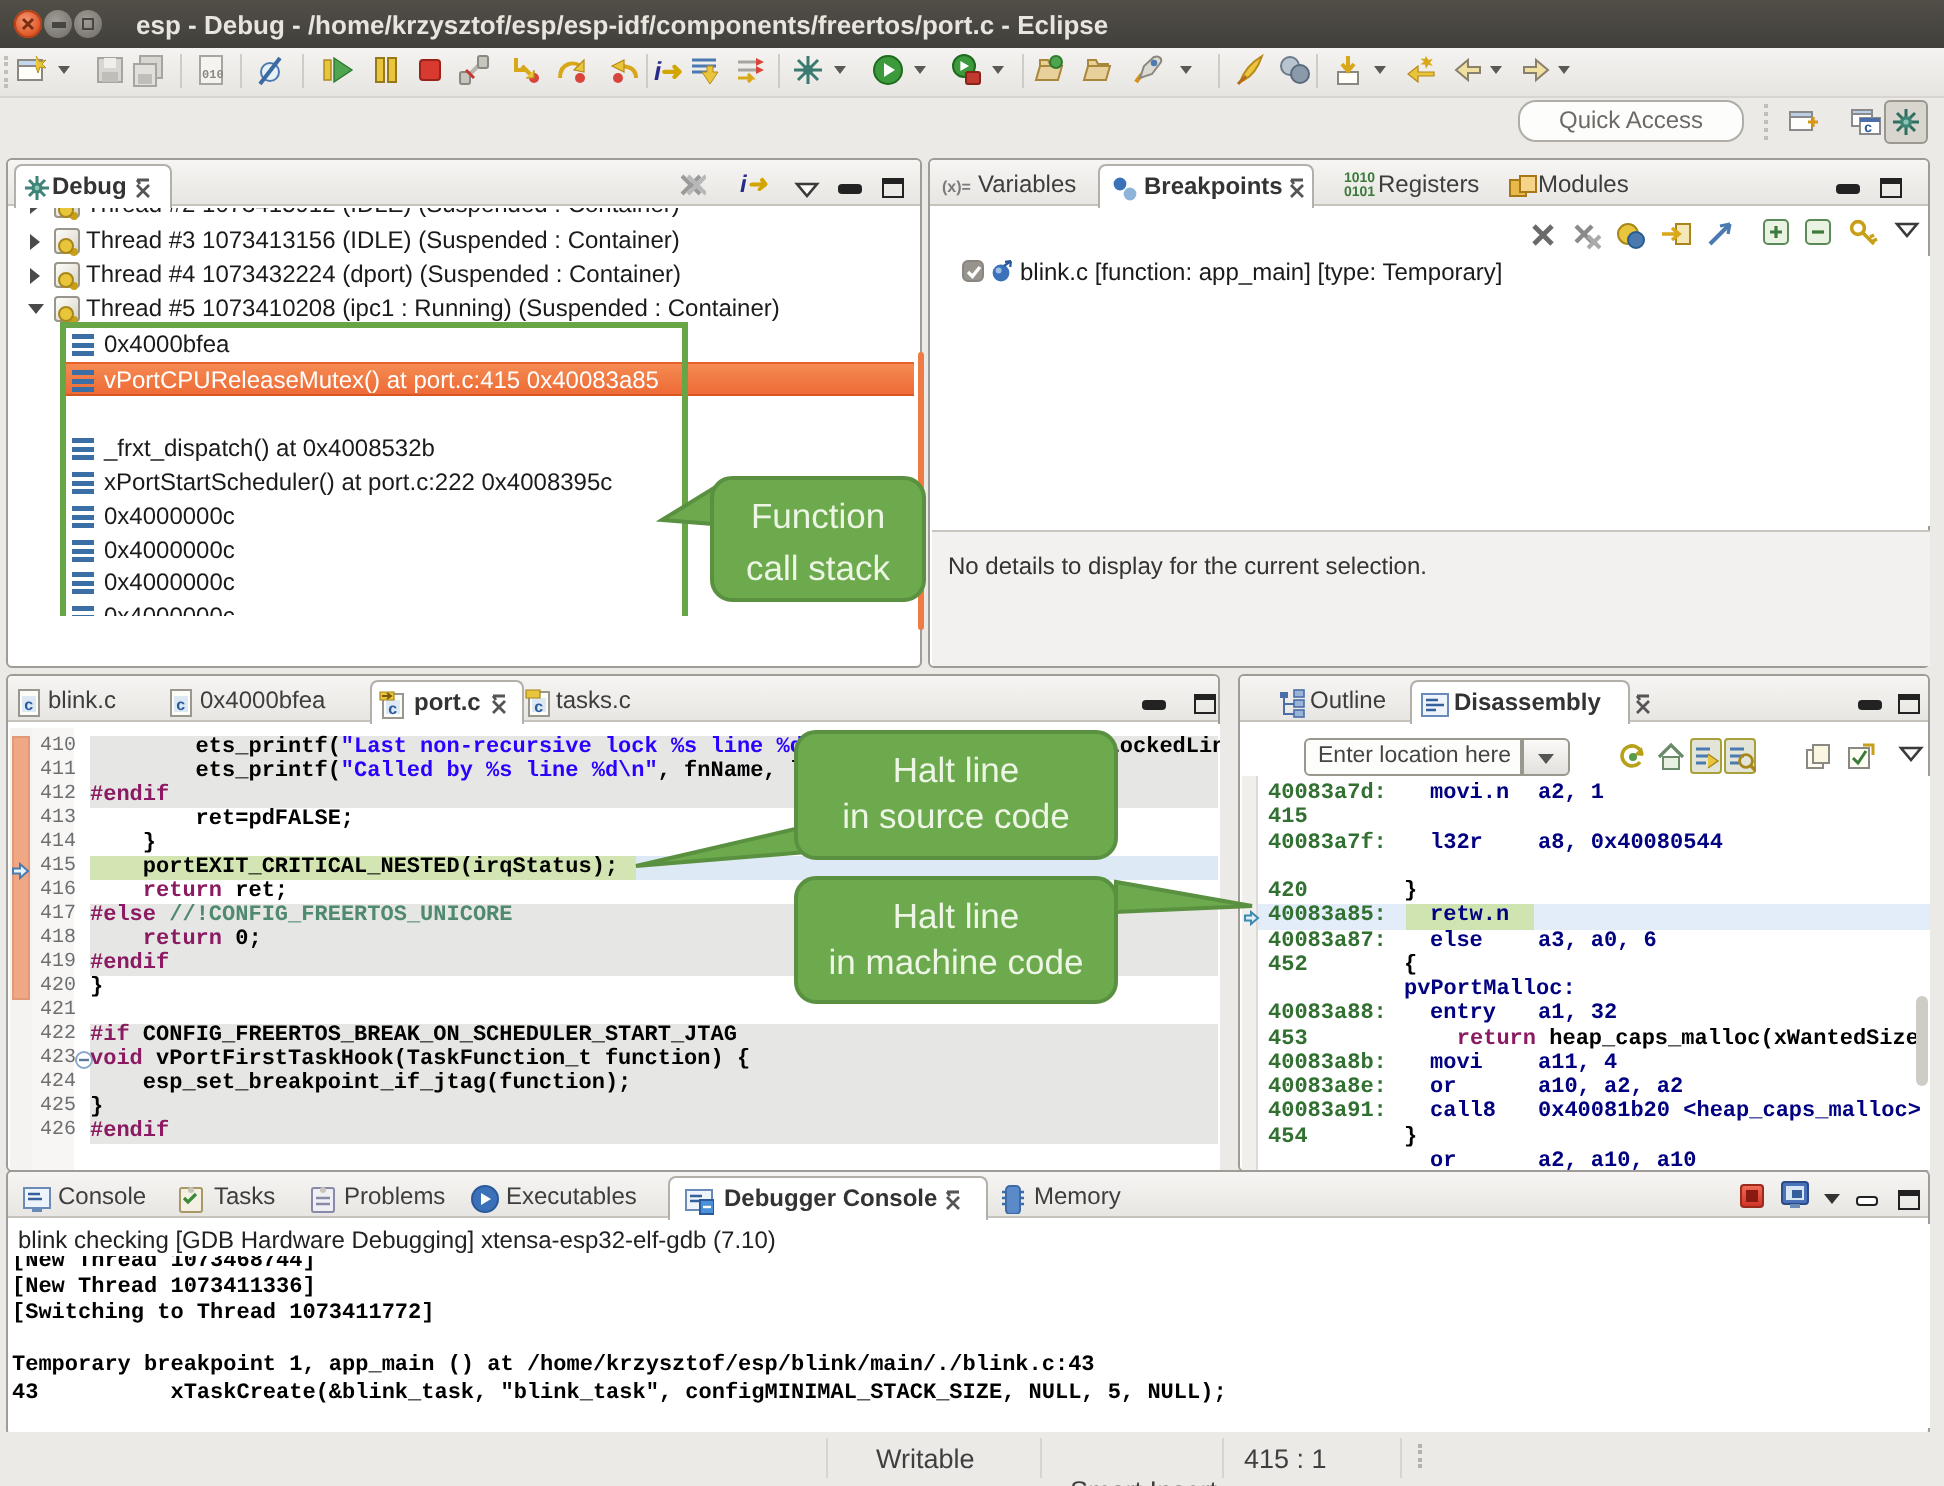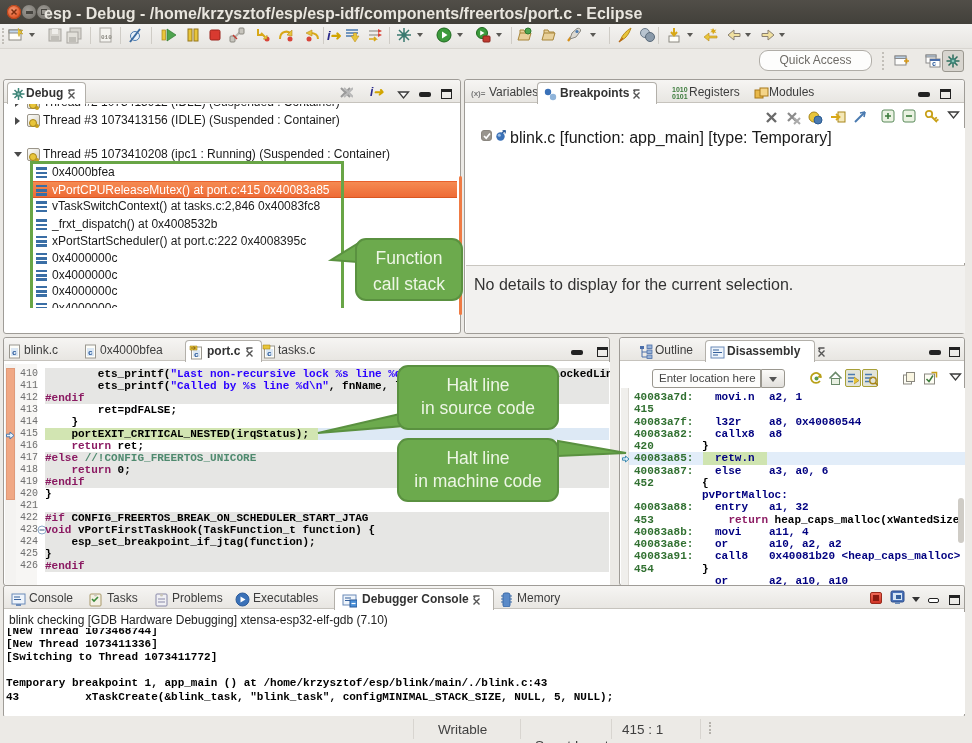--- a/index.html
+++ b/index.html
@@ -1,33 +1,33 @@
 <!DOCTYPE html>
 <html><head><meta charset="utf-8"><style>
 *{margin:0;padding:0;box-sizing:border-box}
 html,body{width:972px;height:743px;overflow:hidden}
 body{position:relative;background:#eceae6;font-family:"Liberation Sans",sans-serif;-webkit-font-smoothing:antialiased}
 .p{position:absolute}
 .titlebar{left:0;top:0;width:972px;height:24px;background:linear-gradient(#514e48,#42403a);color:#e8e5de;font-weight:bold;font-size:13px}
-.tb-txt{left:44px;top:5px;font-size:16px}
+.tb-txt{left:68px;top:5px;font-size:13px}
 .wbtn{top:3px;width:17px;height:17px;border-radius:50%}
 .toolbar{left:0;top:24px;width:972px;height:25px;background:linear-gradient(#f4f3f1,#e7e5e1);border-bottom:1px solid #d8d5d0}
 .ti{position:absolute;top:27px;width:17px;height:17px}
 .tsep{position:absolute;top:27px;width:1px;height:17px;background:#cfccc6}
 .drop{position:absolute;top:33px;width:0;height:0;border-left:3.5px solid transparent;border-right:3.5px solid transparent;border-top:4px solid #5a5955}
 .panel{position:absolute;background:#fff;border:1px solid #9f9c97;border-radius:3px}
 .tabbar{position:absolute;left:0;top:0;right:0;height:23px;background:linear-gradient(#f6f5f3,#e8e6e2);border-bottom:1px solid #c6c3bd;border-radius:3px 3px 0 0}
 .tab{position:absolute;top:2px;height:22px;font-size:12px;color:#3d3d3d;white-space:nowrap}
 .tab.act{background:#fff;border:1px solid #b3b0aa;border-bottom:none;border-radius:4px 4px 0 0;font-weight:bold;color:#333}
 .tlab{position:absolute;top:3px;white-space:nowrap}
 .vico{position:absolute;top:3.5px;width:15px;height:15px}
 .minb{position:absolute;width:12px;height:5px;background:#222;border-radius:2px}
 .maxb{position:absolute;width:11px;height:10px;border:1.5px solid #222;border-top:3px solid #222}
 .vmenu{position:absolute;width:0;height:0;border-left:4.5px solid transparent;border-right:4.5px solid transparent;border-top:5.5px solid #333}
-.row{position:absolute;white-space:nowrap;font-size:16px;color:#1a1a1a}
+.row{position:absolute;white-space:nowrap;font-size:12px;color:#1a1a1a}
 .mono{font-family:"Liberation Mono",monospace;font-weight:bold;font-size:11px;white-space:pre}
 .kw{color:#8b1a62}.str{color:#2a00ff}.cm{color:#4f8a6f}
 .arrow-d{width:0;height:0;border-left:4px solid transparent;border-right:4px solid transparent;border-top:5px solid #3c3c3c}
 .trow{position:absolute;left:0;width:454px;height:17px;font-size:12px;color:#1a1a1a;white-space:nowrap}
 .trow.sel{background:linear-gradient(#f58a52,#ee6b36);border-top:1px solid #e8602c;border-bottom:1px solid #d95622;color:#fff;left:26px;width:426px}
 .trow.sel .stico{left:5px}
 .trow.sel .stx{left:21px}
 .exp{position:absolute;left:10px;top:5px;width:0;height:0;border-top:4px solid transparent;border-bottom:4px solid transparent;border-left:5px solid #4a4a4a}
 .exp.dn{border-left:4px solid transparent;border-right:4px solid transparent;border-top:5px solid #4a4a4a;border-bottom:none;top:6px;left:9px}
 .thico{position:absolute;left:22px;top:2px;width:13px;height:13px;background:linear-gradient(135deg,#fdfdfa,#d8d4c8);border-radius:2px;border:1px solid #9a958a}
@@ -251,36 +251,37 @@
   <div class="trow" style="top:-12px">
           <i class="exp"></i>
           <b class="thico"></b>
           <span class="ttx">Thread #2 1073415912 (IDLE) (Suspended : Container)</span>
         </div>
   <div class="trow" style="top:6px">
           <i class="exp"></i>
           <b class="thico"></b>
           <span class="ttx">Thread #3 1073413156 (IDLE) (Suspended : Container)</span>
         </div>
+  <div class="trow" style="top:23px">
+          <i class="exp"></i>
+          <b class="thico"></b>
+          <span class="ttx">Thread #4 1073432224 (dport) (Suspended : Container)</span>
+        </div>
   <div class="trow" style="top:40px">
           <i class="exp dn"></i>
           <b class="thico"></b>
           <span class="ttx">Thread #5 1073410208 (ipc1 : Running) (Suspended : Container)</span>
         </div>
   <div class="trow" style="top:58px">
           <b class="stico"></b>
           <span class="stx">0x4000bfea</span>
         </div>
   <div class="trow sel" style="top:75px">
           <b class="stico"></b>
           <span class="stx">vPortCPUReleaseMutex() at port.c:415 0x40083a85</span>
-        </div>
-  <div class="trow" style="top:92px">
-          <b class="stico"></b>
-          <span class="stx">vTaskSwitchContext() at tasks.c:2,846 0x40083fc8</span>
         </div>
   <div class="trow" style="top:110px">
           <b class="stico"></b>
           <span class="stx">_frxt_dispatch() at 0x4008532b</span>
         </div>
   <div class="trow" style="top:127px">
           <b class="stico"></b>
           <span class="stx">xPortStartScheduler() at port.c:222 0x4008395c</span>
         </div>
   <div class="trow" style="top:144px">
@@ -309,21 +310,21 @@
     </div>
  <div class="p" style="left:455px;top:96px;width:3px;height:139px;background:#ef7b44;border-radius:2px"></div>
 </div>
 
 <div class="panel" style="left:464px;top:79px;width:501px;height:255px">
  <div class="tabbar"></div>
  <div class="tab" style="left:2px;width:82px">
    <span class="p" style="left:4px;top:7px;font-size:8px;font-weight:bold;color:#7a7a7a">(x)=</span>
    <span class="tlab" style="left:22px">Variables</span>
  </div>
- <div class="tab act" style="left:72px;width:120px">
+ <div class="tab act" style="left:84px;width:108px">
    <svg class="vico" style="left:5px">
         <circle cx="5" cy="5" r="3.2" fill="#3a71b8"></circle>
         <circle cx="10" cy="10" r="3.2" fill="#8fb4da"></circle>
       </svg>
    <span class="tlab" style="left:22px">Breakpoints</span>
    <svg class="vico" style="left:93px;top:5px" width="13" height="13">
         <path d="M2.5 4.5 L8.5 10.5 M8.5 4.5 L2.5 10.5 M2.5 2 h6 M2.5 2 l1.5 2" stroke="#555" stroke-width="1.4" fill="none"></path>
       </svg>
  </div>
  <div class="tab" style="left:203px;width:82px">
@@ -564,21 +565,20 @@
  <div id="disbody" class="p mono" style="left:1px;top:50px;width:344px;height:197px;overflow:hidden;background:#fff">
   <div class="p" style="left:0;top:0;width:8px;height:197px;background:#f0efec;border-right:1px solid #dddad5"></div>
   <div class="p" style="left:8px;top:64.4px;width:336px;height:12.2px;background:#e2edf9"></div>
   <div class="p" style="left:82px;top:64.2px;width:64px;height:12.5px;background:#cfe4b0"></div>
   <svg class="p" style="left:1px;top:66.5px" width="8" height="8">
         <path d="M0.5 2.8 L3.5 2.8 L3.5 1 L7 4 L3.5 7 L3.5 5.2 L0.5 5.2 Z" fill="#dff0fa" stroke="#3a8ab0" stroke-width="1"></path>
       </svg>
   <div class="drow" style="top:3px"><span class="ad">40083a7d:</span><span class="mn">movi.n</span><span class="op">a2, 1</span></div>
   <div class="drow" style="top:15.25px"><span class="ad">415</span></div>
   <div class="drow" style="top:27.5px"><span class="ad">40083a7f:</span><span class="mn">l32r</span><span class="op">a8, 0x40080544</span></div>
-  <div class="drow" style="top:39.75px"><span class="ad">40083a82:</span><span class="mn">callx8</span><span class="op">a8</span></div>
   <div class="drow" style="top:52px"><span class="ad">420</span><span class="sr">}</span></div>
   <div class="drow" style="top:64.25px"><span class="ad">40083a85:</span><span class="mn">retw.n</span></div>
   <div class="drow" style="top:76.5px"><span class="ad">40083a87:</span><span class="mn">else</span><span class="op">a3, a0, 6</span></div>
   <div class="drow" style="top:88.75px"><span class="ad">452</span><span class="sr">{</span></div>
   <div class="drow" style="top:101px"><span class="mn" style="left:81px">pvPortMalloc:</span></div>
   <div class="drow" style="top:113.25px"><span class="ad">40083a88:</span><span class="mn">entry</span><span class="op">a1, 32</span></div>
   <div class="drow" style="top:125.5px"><span class="ad">453</span><span class="sr">    <span class="kw">return</span> heap_caps_malloc(xWantedSize</span></div>
   <div class="drow" style="top:137.75px"><span class="ad">40083a8b:</span><span class="mn">movi</span><span class="op">a11, 4</span></div>
   <div class="drow" style="top:150px"><span class="ad">40083a8e:</span><span class="mn">or</span><span class="op">a10, a2, a2</span></div>
   <div class="drow" style="top:162.25px"><span class="ad">40083a91:</span><span class="mn">call8</span><span class="op">0x40081b20 &lt;heap_caps_malloc&gt;</span></div>

